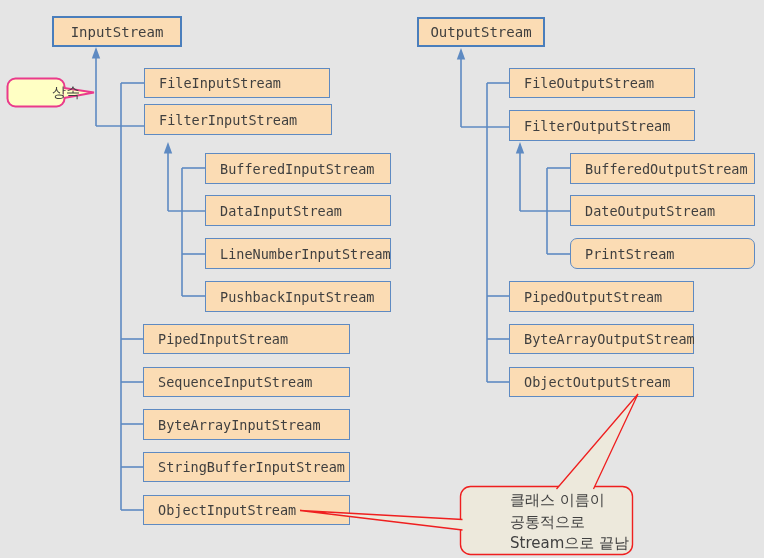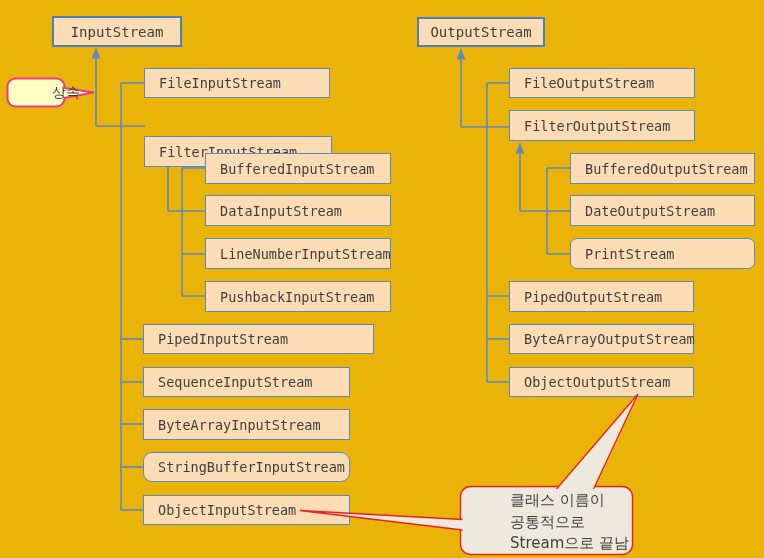--- a/index.html
+++ b/index.html
@@ -1,17 +1,17 @@
 <!DOCTYPE html>
 <html><head>
 <meta charset="utf-8">
 <style>
   html,body{margin:0;padding:0;background:#ffffff;}
   #canvas{
-    position:relative;width:764px;height:558px;background:#eab308;overflow:hidden;
+    position:relative;width:764px;height:558px;background:#e5e5e5;overflow:hidden;
     font-family:"DejaVu Sans",sans-serif;
   }
   #canvas svg{position:absolute;left:0;top:0;pointer-events:none;}
   #connector-layer{z-index:1;}
   #boxes{position:absolute;left:0;top:0;width:100%;height:100%;z-index:2;}
   .cbox{
     position:absolute;box-sizing:border-box;
     background:#FBDCB4;border:1.5px solid #5E8AC2;
     display:flex;align-items:center;padding-left:14px;
     font-family:"DejaVu Sans Mono","Liberation Mono",monospace;
@@ -75,29 +75,29 @@
     </g>
     <g fill="#5E8AC2" stroke="none">
       <polygon points="461,48 456.8,59.5 465.2,59.5"></polygon>
       <polygon points="520,142 515.8,153.5 524.2,153.5"></polygon>
     </g>
   </svg>
 
   <div id="boxes">
       <div class="cbox root" style="left: 52px; top: 16px; width: 130px; height: 31px;">InputStream</div>
       <div class="cbox" style="left: 144px; top: 68px; width: 186px; height: 30px;">FileInputStream</div>
-      <div class="cbox" style="left: 144px; top: 104px; width: 188px; height: 31px; margin-top: 32px;">FilterInputStream</div>
+      <div class="cbox" style="left: 144px; top: 104px; width: 188px; height: 31px;">FilterInputStream</div>
       <div class="cbox" style="left: 205px; top: 153px; width: 186px; height: 31px;">BufferedInputStream</div>
       <div class="cbox" style="left: 205px; top: 195px; width: 186px; height: 31px;">DataInputStream</div>
       <div class="cbox" style="left: 205px; top: 238px; width: 186px; height: 31px;">LineNumberInputStream</div>
       <div class="cbox" style="left: 205px; top: 281px; width: 186px; height: 31px;">PushbackInputStream</div>
-      <div class="cbox" style="left: 143px; top: 324px; width: 231px; height: 30px;">PipedInputStream</div>
+      <div class="cbox" style="left: 143px; top: 324px; width: 207px; height: 30px;">PipedInputStream</div>
       <div class="cbox" style="left: 143px; top: 367px; width: 207px; height: 30px;">SequenceInputStream</div>
       <div class="cbox" style="left: 143px; top: 409px; width: 207px; height: 31px;">ByteArrayInputStream</div>
-      <div class="cbox" style="left: 143px; top: 452px; width: 207px; height: 30px; border-radius: 9px;">StringBufferInputStream</div>
+      <div class="cbox" style="left: 143px; top: 452px; width: 207px; height: 30px;">StringBufferInputStream</div>
       <div class="cbox" style="left: 143px; top: 495px; width: 207px; height: 30px;">ObjectInputStream</div>
       <div class="cbox root" style="left: 417px; top: 17px; width: 128px; height: 30px;">OutputStream</div>
       <div class="cbox" style="left: 509px; top: 68px; width: 186px; height: 30px;">FileOutputStream</div>
       <div class="cbox" style="left: 509px; top: 110px; width: 186px; height: 31px;">FilterOutputStream</div>
       <div class="cbox" style="left: 570px; top: 153px; width: 185px; height: 31px;">BufferedOutputStream</div>
       <div class="cbox" style="left: 570px; top: 195px; width: 185px; height: 31px;">DateOutputStream</div>
       <div class="cbox" style="left: 570px; top: 238px; width: 185px; height: 31px; border-radius: 7px;">PrintStream</div>
       <div class="cbox" style="left: 509px; top: 281px; width: 185px; height: 31px;">PipedOutputStream</div>
       <div class="cbox" style="left: 509px; top: 324px; width: 185px; height: 30px;">ByteArrayOutputStream</div>
       <div class="cbox" style="left: 509px; top: 367px; width: 185px; height: 30px;">ObjectOutputStream</div>

